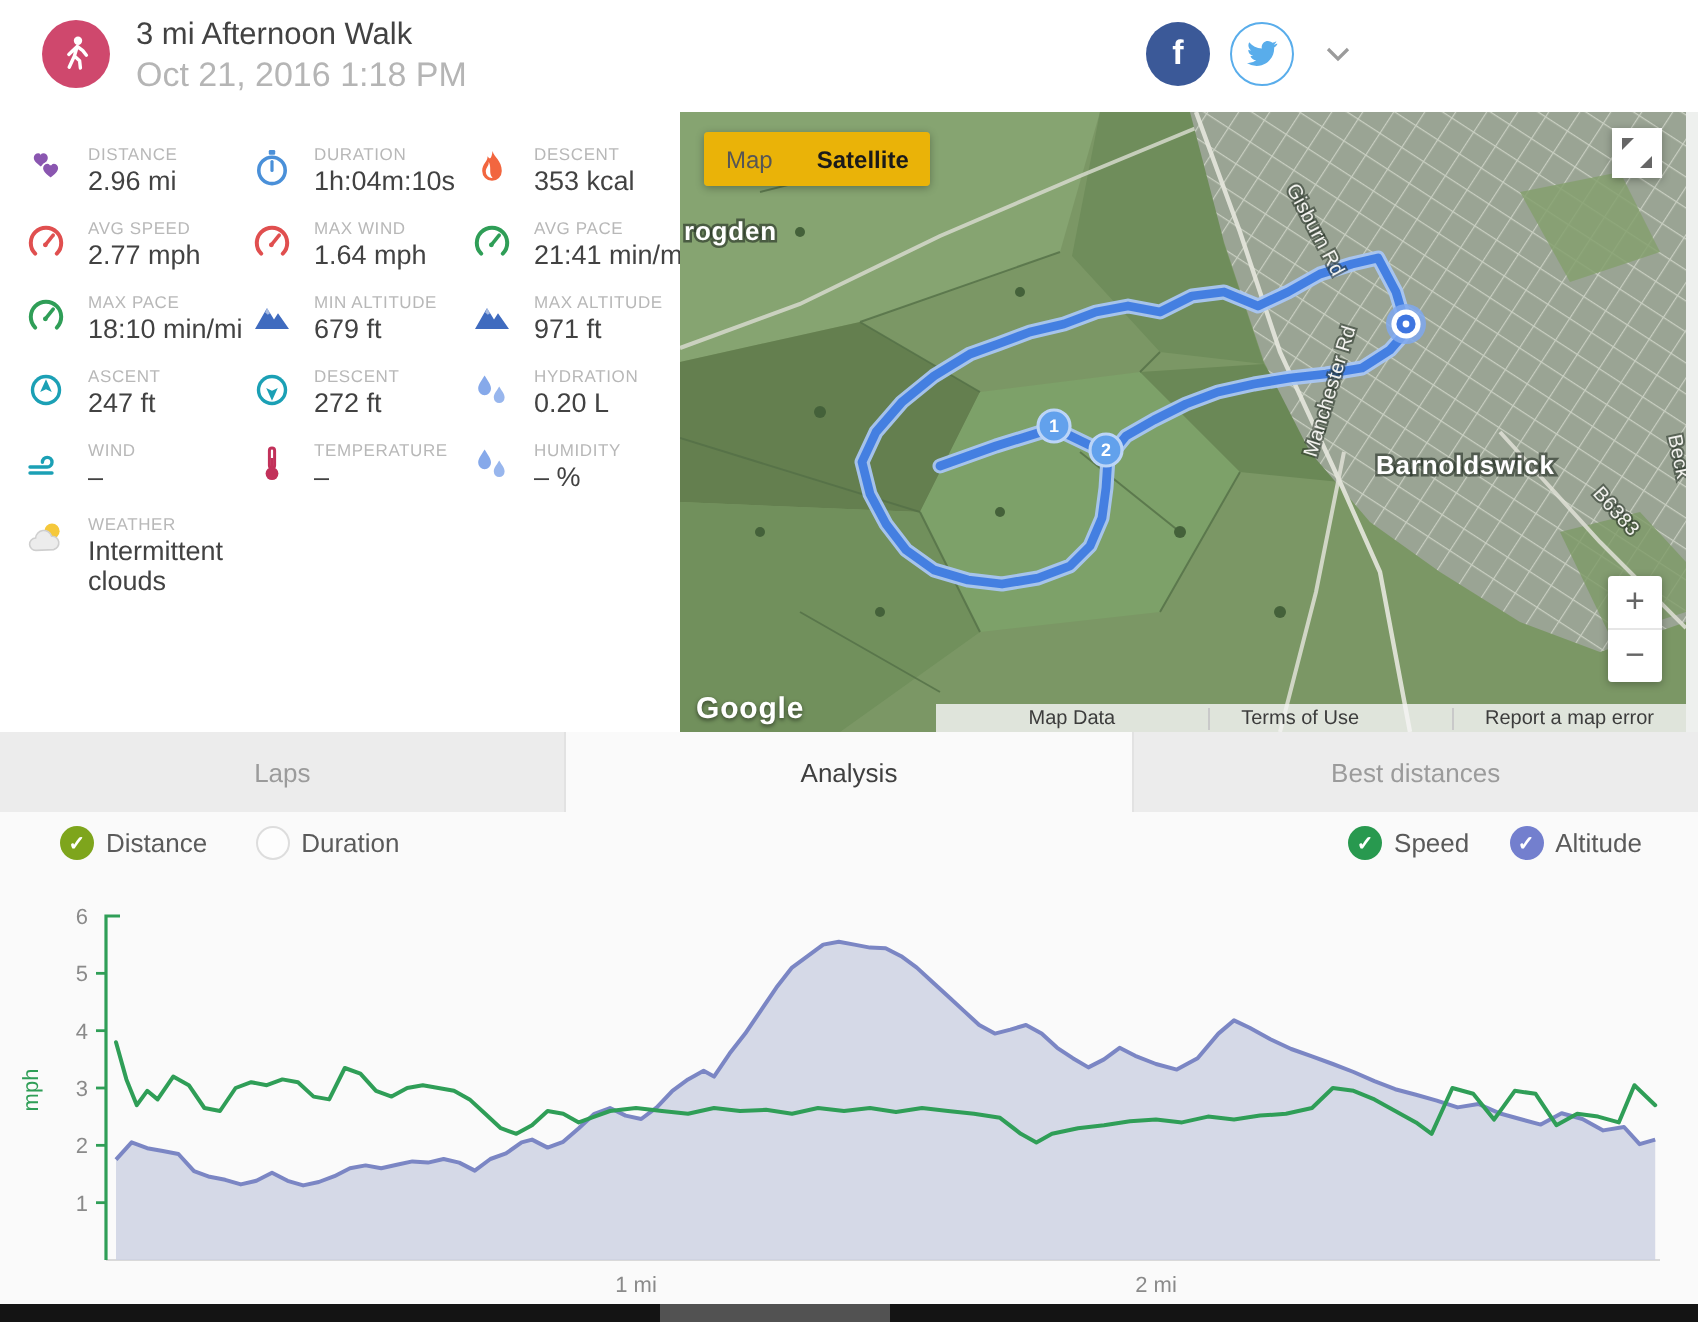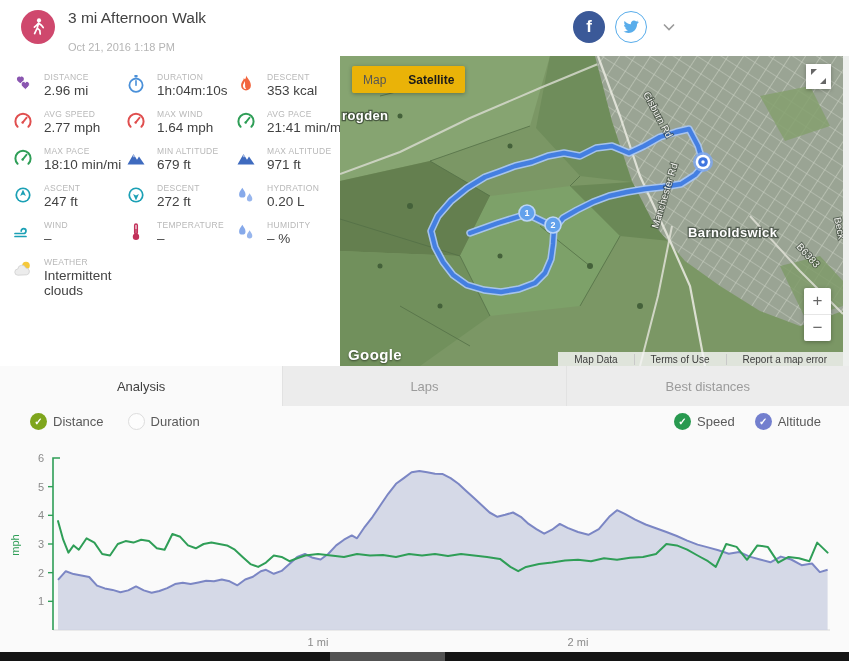--- a/index.html
+++ b/index.html
@@ -6,21 +6,21 @@
   .app{position:relative;width:849px;height:661px;background:#fff;overflow:hidden;
        font-family:"Liberation Sans",sans-serif;color:#424242;}
 
   
   .header{position:absolute;left:0;top:0;width:690px;height:56px;background:#fff;
           border-bottom:1px solid #ececec;}
   .act-icon{position:absolute;left:21px;top:10px;width:34px;height:34px;border-radius:50%;
             background:#cf486d;display:flex;align-items:center;justify-content:center;}
   .head-text{position:absolute;left:68px;top:9px;}
   .head-title{font-size:15.5px;color:#424242;}
-  .head-date{font-size:11px;color:#b5b5b5;margin-top:14px;}
+  .head-date{font-size:17px;color:#b5b5b5;margin-top:1px;text-align:right;}
   .social{position:absolute;right:15px;top:11px;display:flex;align-items:center;gap:10px;}
   .fb{width:32px;height:32px;border-radius:50%;background:#3b5998;color:#fff;display:flex;
       align-items:center;justify-content:center;font-size:17px;font-weight:bold;cursor:pointer;}
   .tw{width:30px;height:30px;border-radius:50%;background:#fff;border:1.5px solid #59adeb;
       display:flex;align-items:center;justify-content:center;cursor:pointer;}
   .chev{margin-left:6px;cursor:pointer;display:flex;align-items:center;}
 
   
   .stats{position:absolute;left:0;top:56px;width:340px;height:310px;background:#fff;}
   .stats-grid{display:grid;grid-template-columns:113px 110px 117px;padding:7px 0 0 13px;}
@@ -43,21 +43,21 @@
               box-shadow:0 1px 4px rgba(0,0,0,.3);cursor:pointer;}
   .zoomctl{position:absolute;right:12px;top:232px;width:27px;background:#fff;border-radius:2px;
            box-shadow:0 1px 4px rgba(0,0,0,.3);}
   .zoomctl div{height:26px;display:flex;align-items:center;justify-content:center;font-size:17px;
                color:#666;cursor:pointer;}
   .zoomctl .zin{border-bottom:1px solid #e6e6e6;}
   .glogo{position:absolute;left:8px;bottom:3px;color:#fff;font-size:15px;font-weight:bold;
          letter-spacing:.4px;text-shadow:0 1px 2px rgba(0,0,0,.55);}
   .attrib{position:absolute;right:0;bottom:0;height:14px;display:flex;align-items:center;
           background:rgba(245,245,245,.82);font-size:10px;color:#3c3c3c;}
-  .attrib span{padding:0 16px;border-left:1px solid #c9c9c9;cursor:pointer;white-space:nowrap;}
+  .attrib span{padding:0 16px;border-left:1px solid #c9c9c9;cursor:pointer;white-space:nowrap;margin-left:30px;}
   .attrib span:first-child{border-left:none;}
   text.town{fill:#fff;font-size:13px;font-weight:bold;letter-spacing:.4px;
             paint-order:stroke;stroke:rgba(35,45,35,.6);stroke-width:2.6px;}
   text.road{fill:#f2f2ee;font-size:10px;paint-order:stroke;stroke:rgba(35,45,35,.55);stroke-width:2px;}
   text.mknum{fill:#fff;font-size:9px;font-weight:bold;text-anchor:middle;}
 
   
   .tabs{position:absolute;left:0;top:366px;width:849px;height:40px;display:flex;background:#ececec;}
   .tab{flex:1;display:flex;align-items:center;justify-content:center;font-size:13px;color:#9b9b9b;
        background:#ececec;cursor:pointer;border-right:1px solid #e2e2e2;}
@@ -379,22 +379,22 @@
     <div class="glogo">Google</div>
     <div class="attrib" id="attrib">
         <span>Map Data</span>
         <span>Terms of Use</span>
         <span>Report a map error</span>
       </div>
   </div>
   <div class="map-edge"></div>
 
   <div class="tabs" id="tabbar">
+      <div class="tab">Laps</div>
       <div class="tab active">Analysis</div>
-      <div class="tab">Laps</div>
       <div class="tab">Best distances</div>
     </div>
 
   <div class="analysis">
     <div class="controls">
       <div class="ctl-left" id="ctl-left">
           <div class="ctl">
             <div class="cb" style="background: rgb(126, 165, 28);">✓</div>
             <div class="ctl-lb">Distance</div>
           </div>

